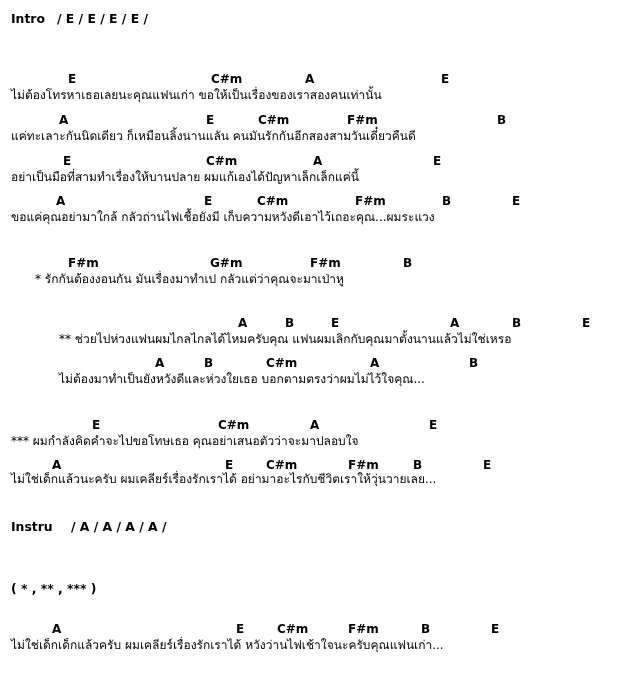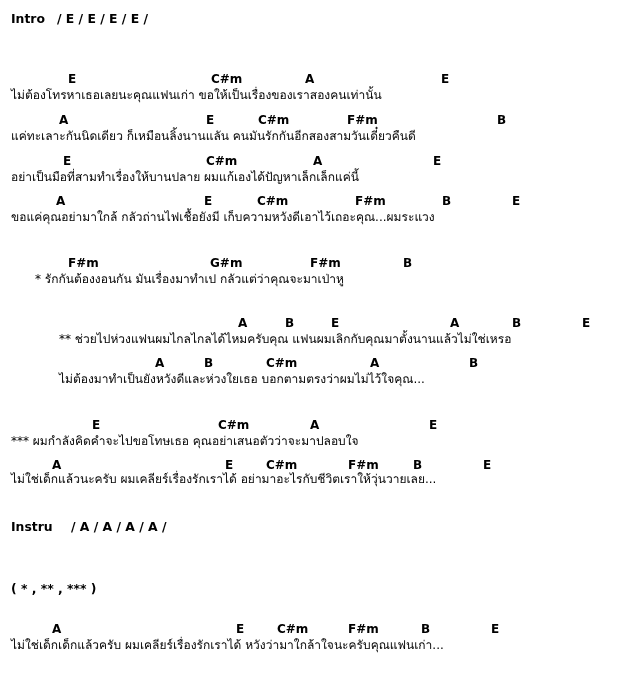--- a/index.html
+++ b/index.html
@@ -99,15 +99,15 @@
 
   <div class="label" style="left:11px; top:582px;">( * , ** , *** )</div>
 
   <div id="outro" class="row" style="top:622px;">
       <span class="chord" style="left: 52px; top: 0px;">A</span>
       <span class="chord" style="left: 236px; top: 0px;">E</span>
       <span class="chord" style="left: 277px; top: 0px;">C#m</span>
       <span class="chord" style="left: 348px; top: 0px;">F#m</span>
       <span class="chord" style="left: 421px; top: 0px;">B</span>
       <span class="chord" style="left: 491px; top: 0px;">E</span>
-      <span class="lyric" style="left: 11px; top: 15px;">ไม่ใช่เด็กเด็กแล้วครับ ผมเคลียร์เรื่องรักเราได้    หวังว่ามาใกล้าใจนะครับคุณแฟนเก่า...</span>
+      <span class="lyric" style="left: 11px; top: 15px;">ไม่ใช่เด็กเด็กแล้วครับ ผมเคลียร์เรื่องรักเราได้    หวังว่านไฟเช้าใจนะครับคุณแฟนเก่า...</span>
     </div>
 </div>
 
 </body></html>

